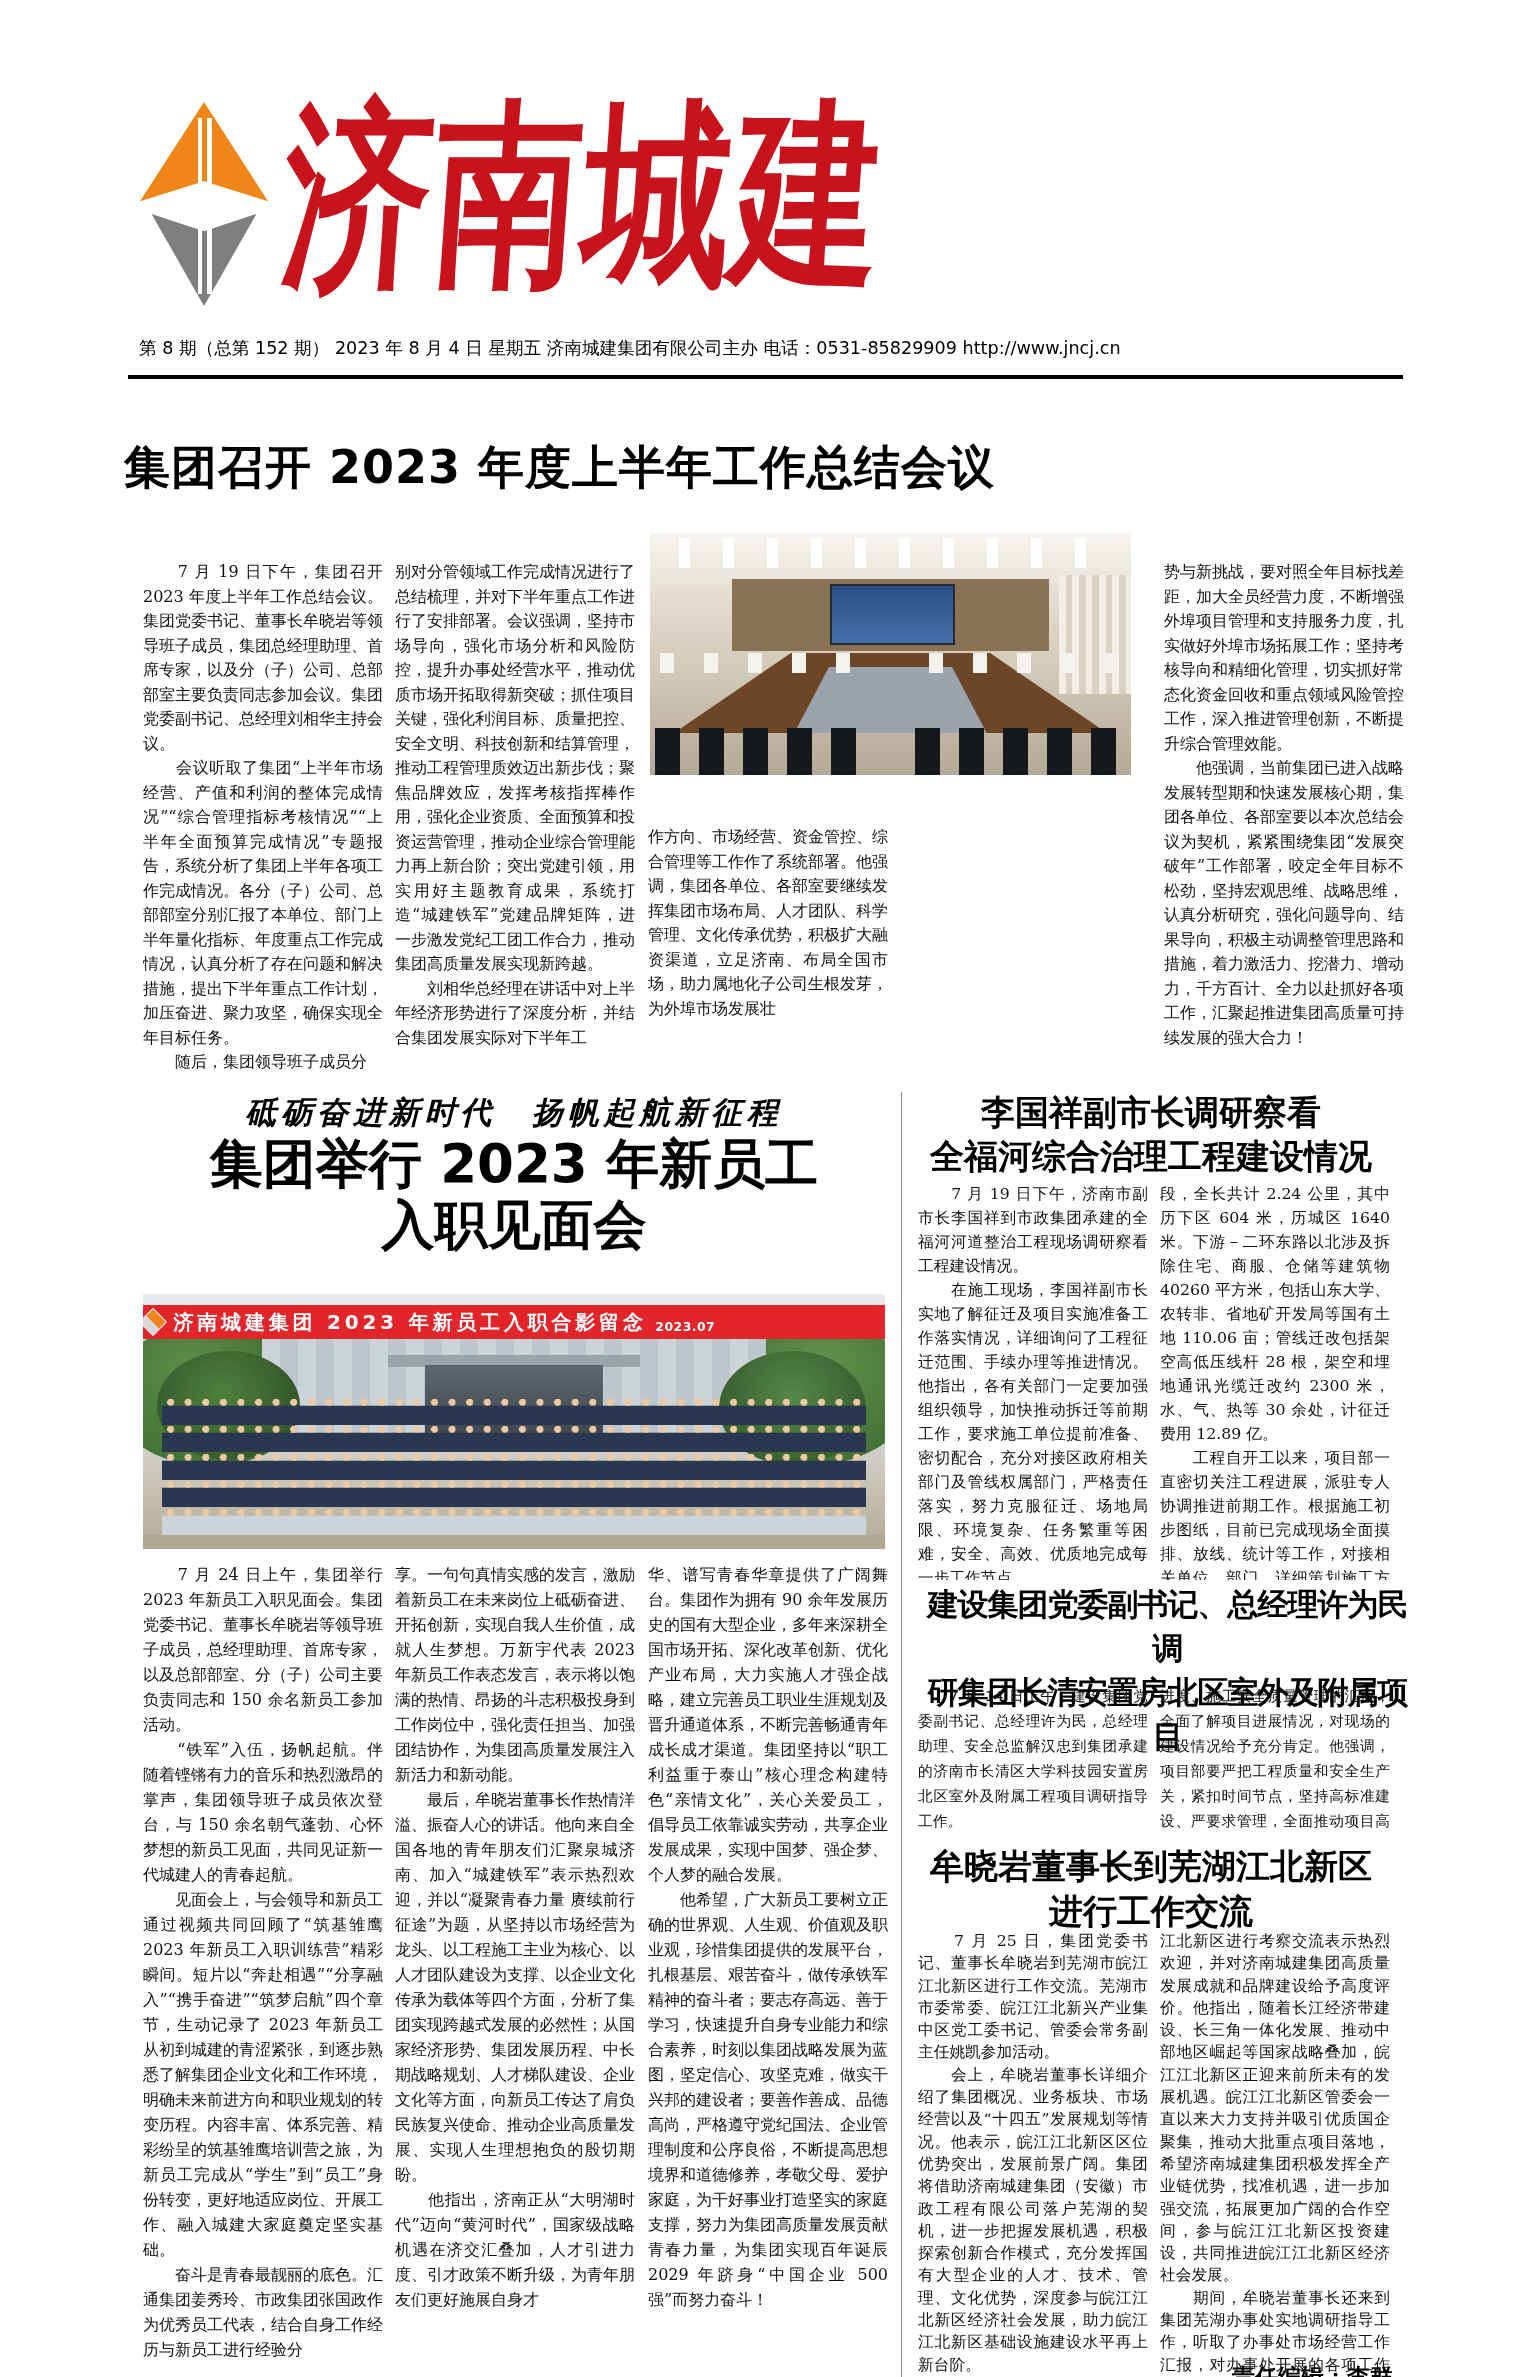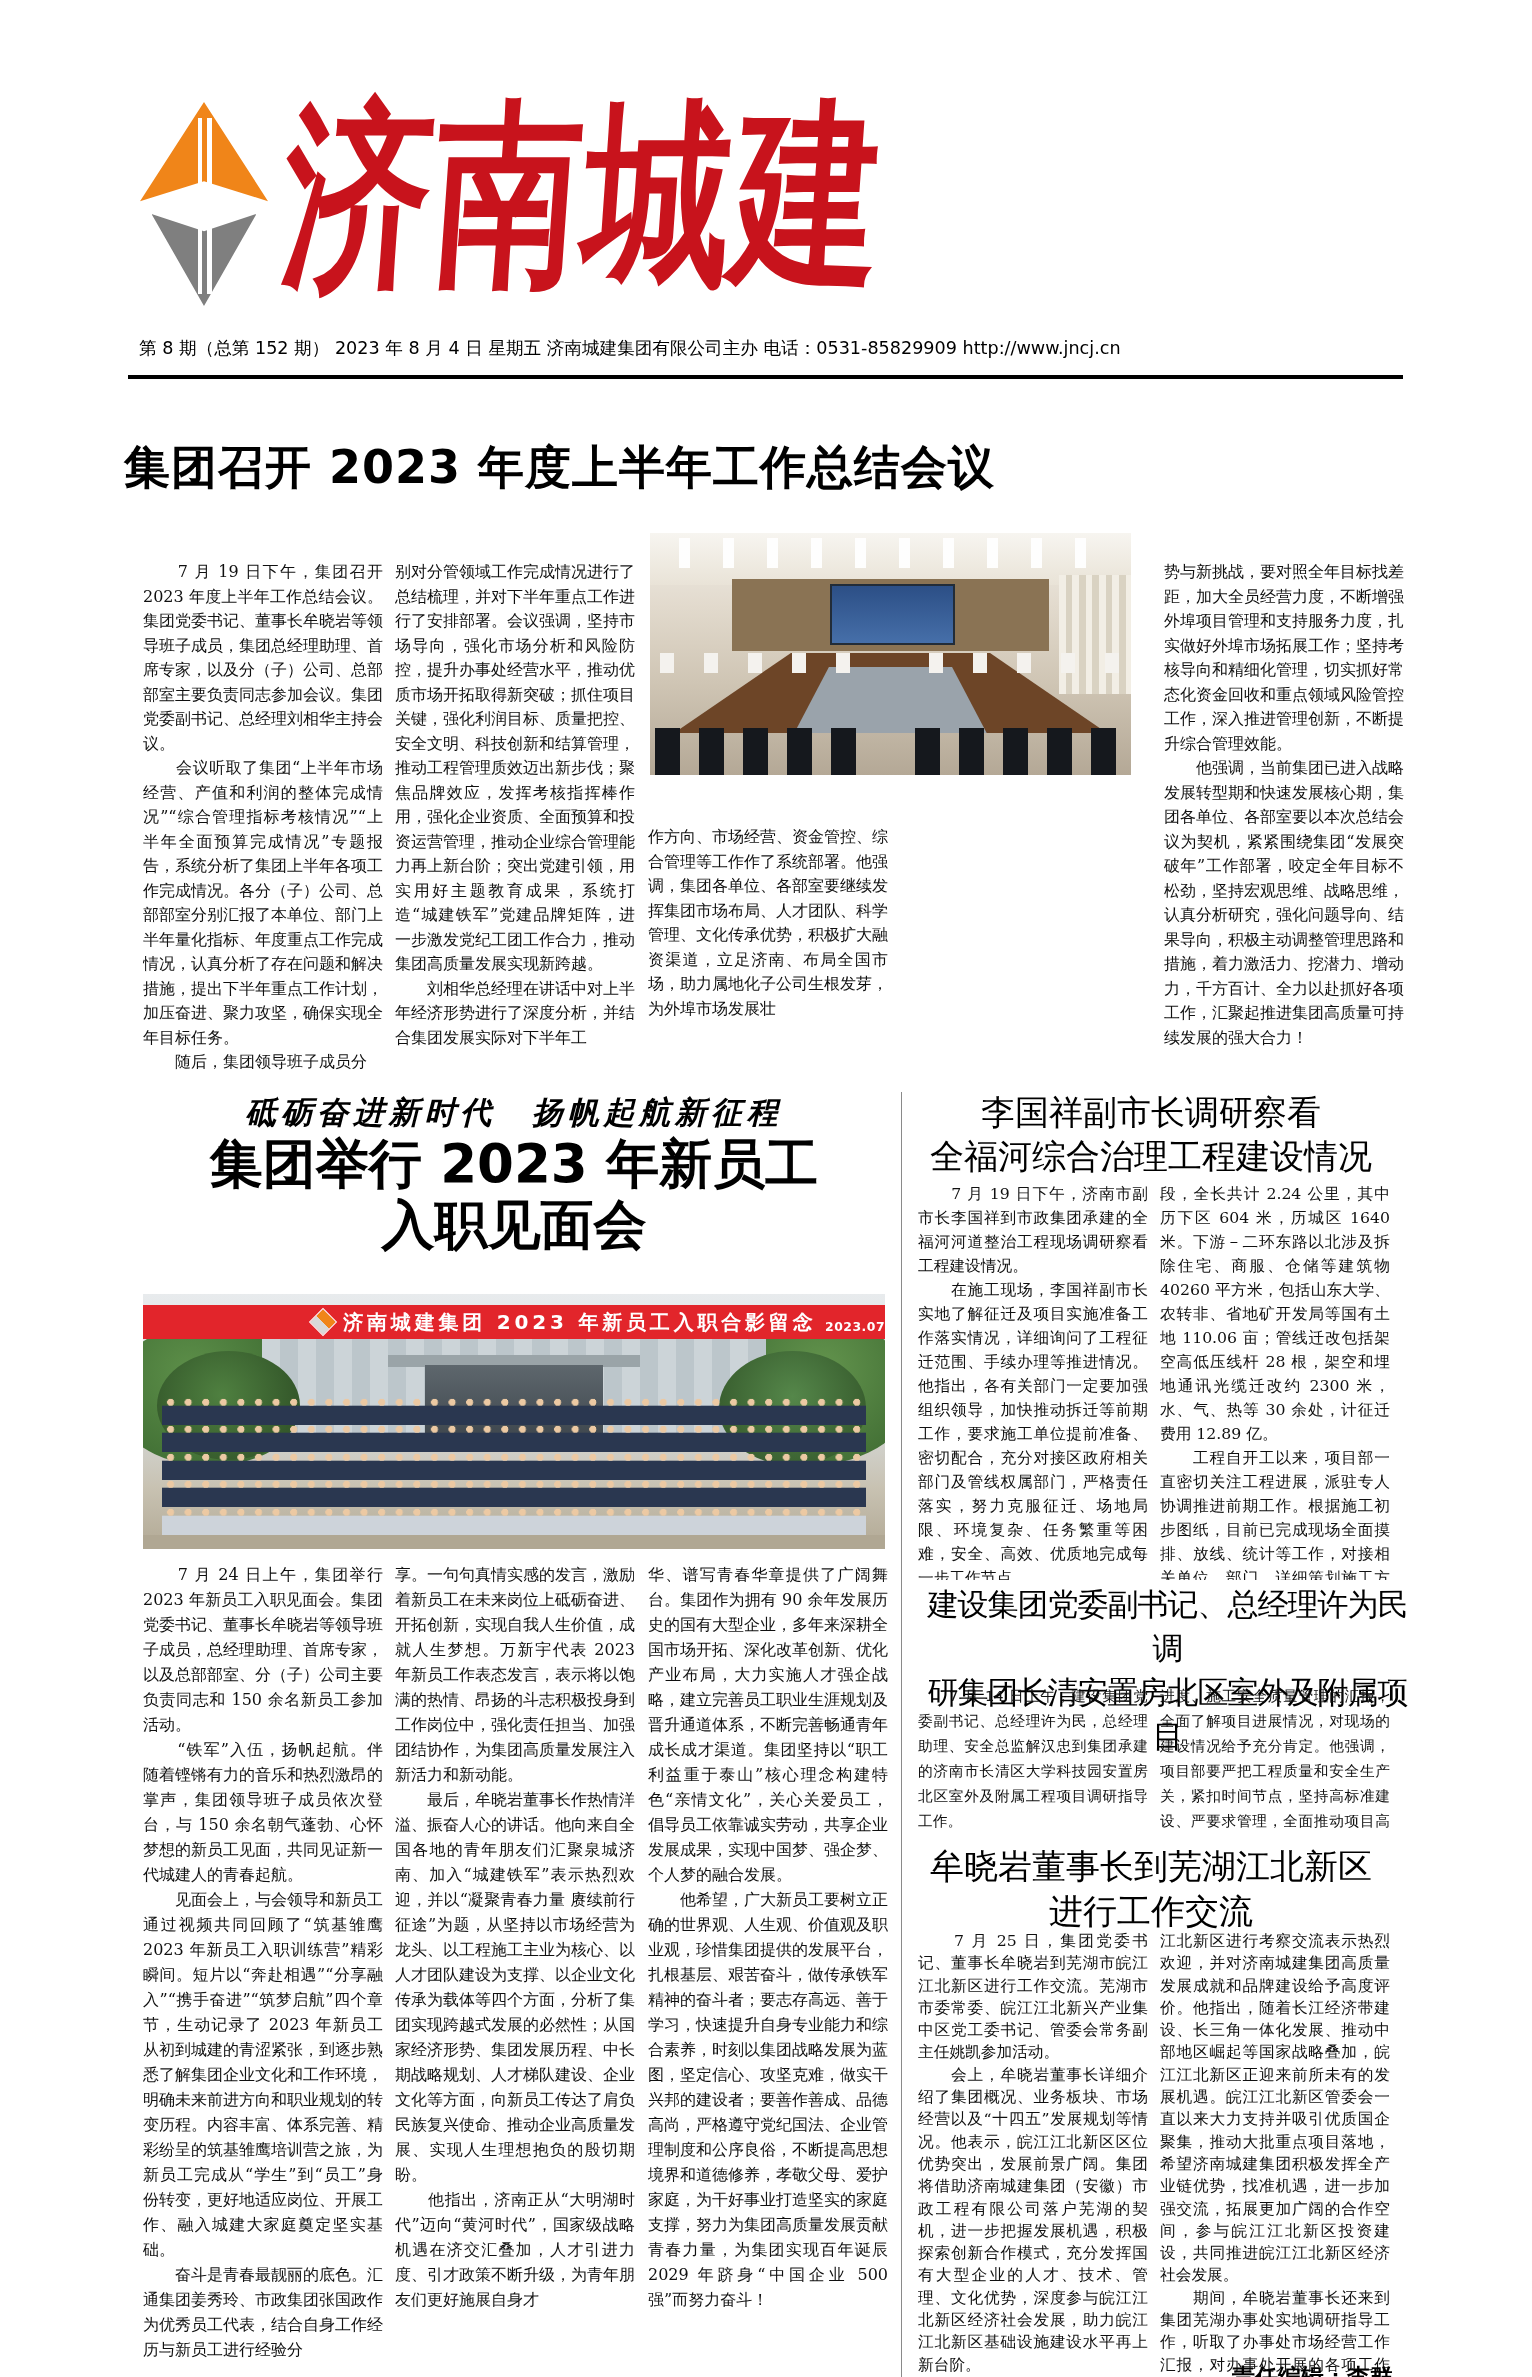--- a/index.html
+++ b/index.html
@@ -26,21 +26,21 @@
   
   .headline-1{position:absolute;left:124px;top:427px;width:1275px;
             font-family:"DejaVu Sans", sans-serif;font-weight:900;font-size:46px;line-height:81px;
             letter-spacing:1px;color:#000;}
   .kicker{position:absolute;left:143px;top:1092px;width:742px;text-align:center;
             font-style:italic;font-weight:bold;font-size:31px;letter-spacing:4.8px;color:#000;
             font-family:Liberation Sans, sans-serif;}
   .headline-2{position:absolute;left:143px;top:1133px;width:742px;text-align:center;
             font-family:"DejaVu Sans", sans-serif;font-weight:900;font-size:53px;line-height:61px;color:#000;}
   .r-title{position:absolute;text-align:center;font-family:"DejaVu Sans", sans-serif;
-            font-weight:400;color:#000;}
+            font-weight:700;color:#000;}
   .r-title-1{left:911px;top:1090px;width:480px;font-size:34px;line-height:44px;}
   .r-title-2{left:903px;top:1582px;width:489px;font-size:31px;line-height:44px;letter-spacing:-1px;margin-left:20px;}
   .r-title-3{left:911px;top:1844px;width:480px;font-size:34px;line-height:45px;}
 
   
   .col{position:absolute;text-align:justify;white-space:pre-line;overflow:hidden;color:#101010;}
   .serifcol{font-family:"DejaVu Serif", serif;}
   .sanscol{font-family:"DejaVu Sans", sans-serif;}
   .a1{width:240px;font-size:16px;line-height:24.5px;top:532px;height:532px;margin-top:28px;}
   .a1.under{top:797px;height:264px;}
@@ -79,21 +79,21 @@
   .photo2{position:absolute;left:143px;top:1294px;width:742px;height:255px;overflow:hidden;
           background:linear-gradient(#e8ebed 0%,#d8dde0 45%,#c8c2b2 76%,#b2a995 100%);}
   .p2-building{position:absolute;top:42px;left:16%;width:68%;height:109px;
           background:repeating-linear-gradient(90deg,#ccd4d8 0 18px,#bcc6cb 18px 36px);}
   .p2-entrance{position:absolute;top:71px;left:38%;width:24%;height:80px;
           background:linear-gradient(#5e676d,#3c444b);}
   .p2-roof{position:absolute;top:61px;left:33%;width:34%;height:12.4px;background:#9aa4a8;}
   .p2-tree{position:absolute;border-radius:50%;}
   .p2-banner{position:absolute;top:11.4px;left:0;right:0;height:34px;background:#e2252b;
           color:#fff;font-family:"DejaVu Sans", sans-serif;font-weight:bold;font-size:20px;
-          line-height:34px;text-align:right;letter-spacing:3.8px;white-space:nowrap;}
+          line-height:34px;text-align:left;letter-spacing:3.8px;white-space:nowrap;}
   .p2-banner .date{font-size:12.4px;letter-spacing:0.5px;vertical-align:-1.9px;margin-left:8.6px;}
   .p2-logo{display:inline-block;width:18px;height:18px;margin-right:10.5px;vertical-align:-2.4px;
           background:linear-gradient(180deg,#f08519 50%,#d9d9d9 50%);transform:rotate(45deg);
           border:1.4px solid #fff;}
   .p2-row{position:absolute;left:2.5%;width:95%;height:27.6px;background-repeat:repeat-x;
           background-size:17.6px 27.6px;}
   .p2-row-dark{background-image:
           radial-gradient(circle at 8.6px 5.2px,#ecc9a3 0 3.3px,rgba(0,0,0,0) 3.8px),
           linear-gradient(180deg,rgba(0,0,0,0) 0 8.6px,#2a3750 8.6px 100%);}
   .p2-row-front{background-image:

